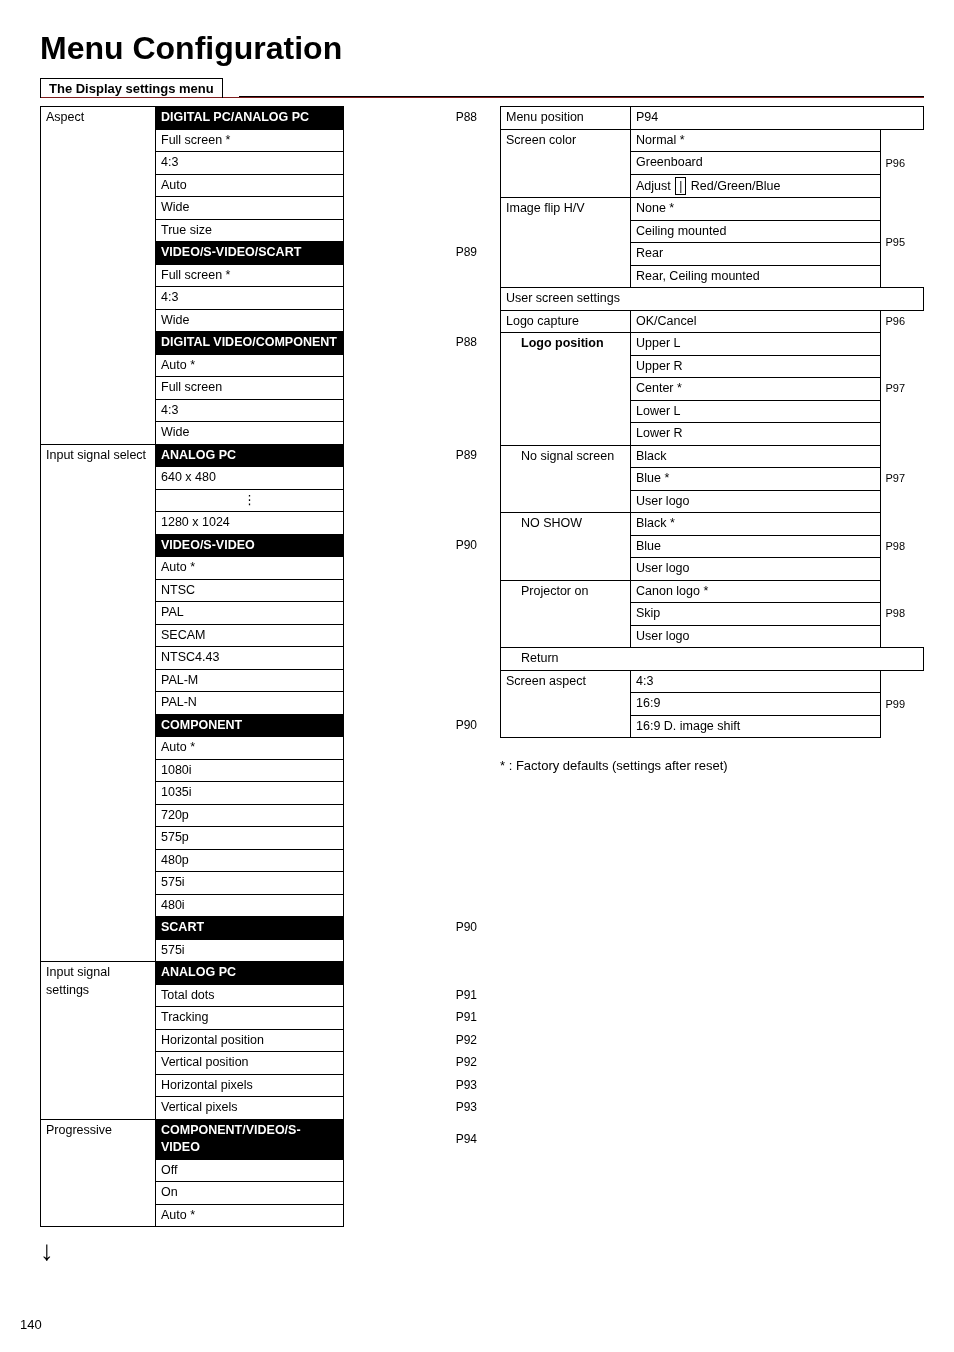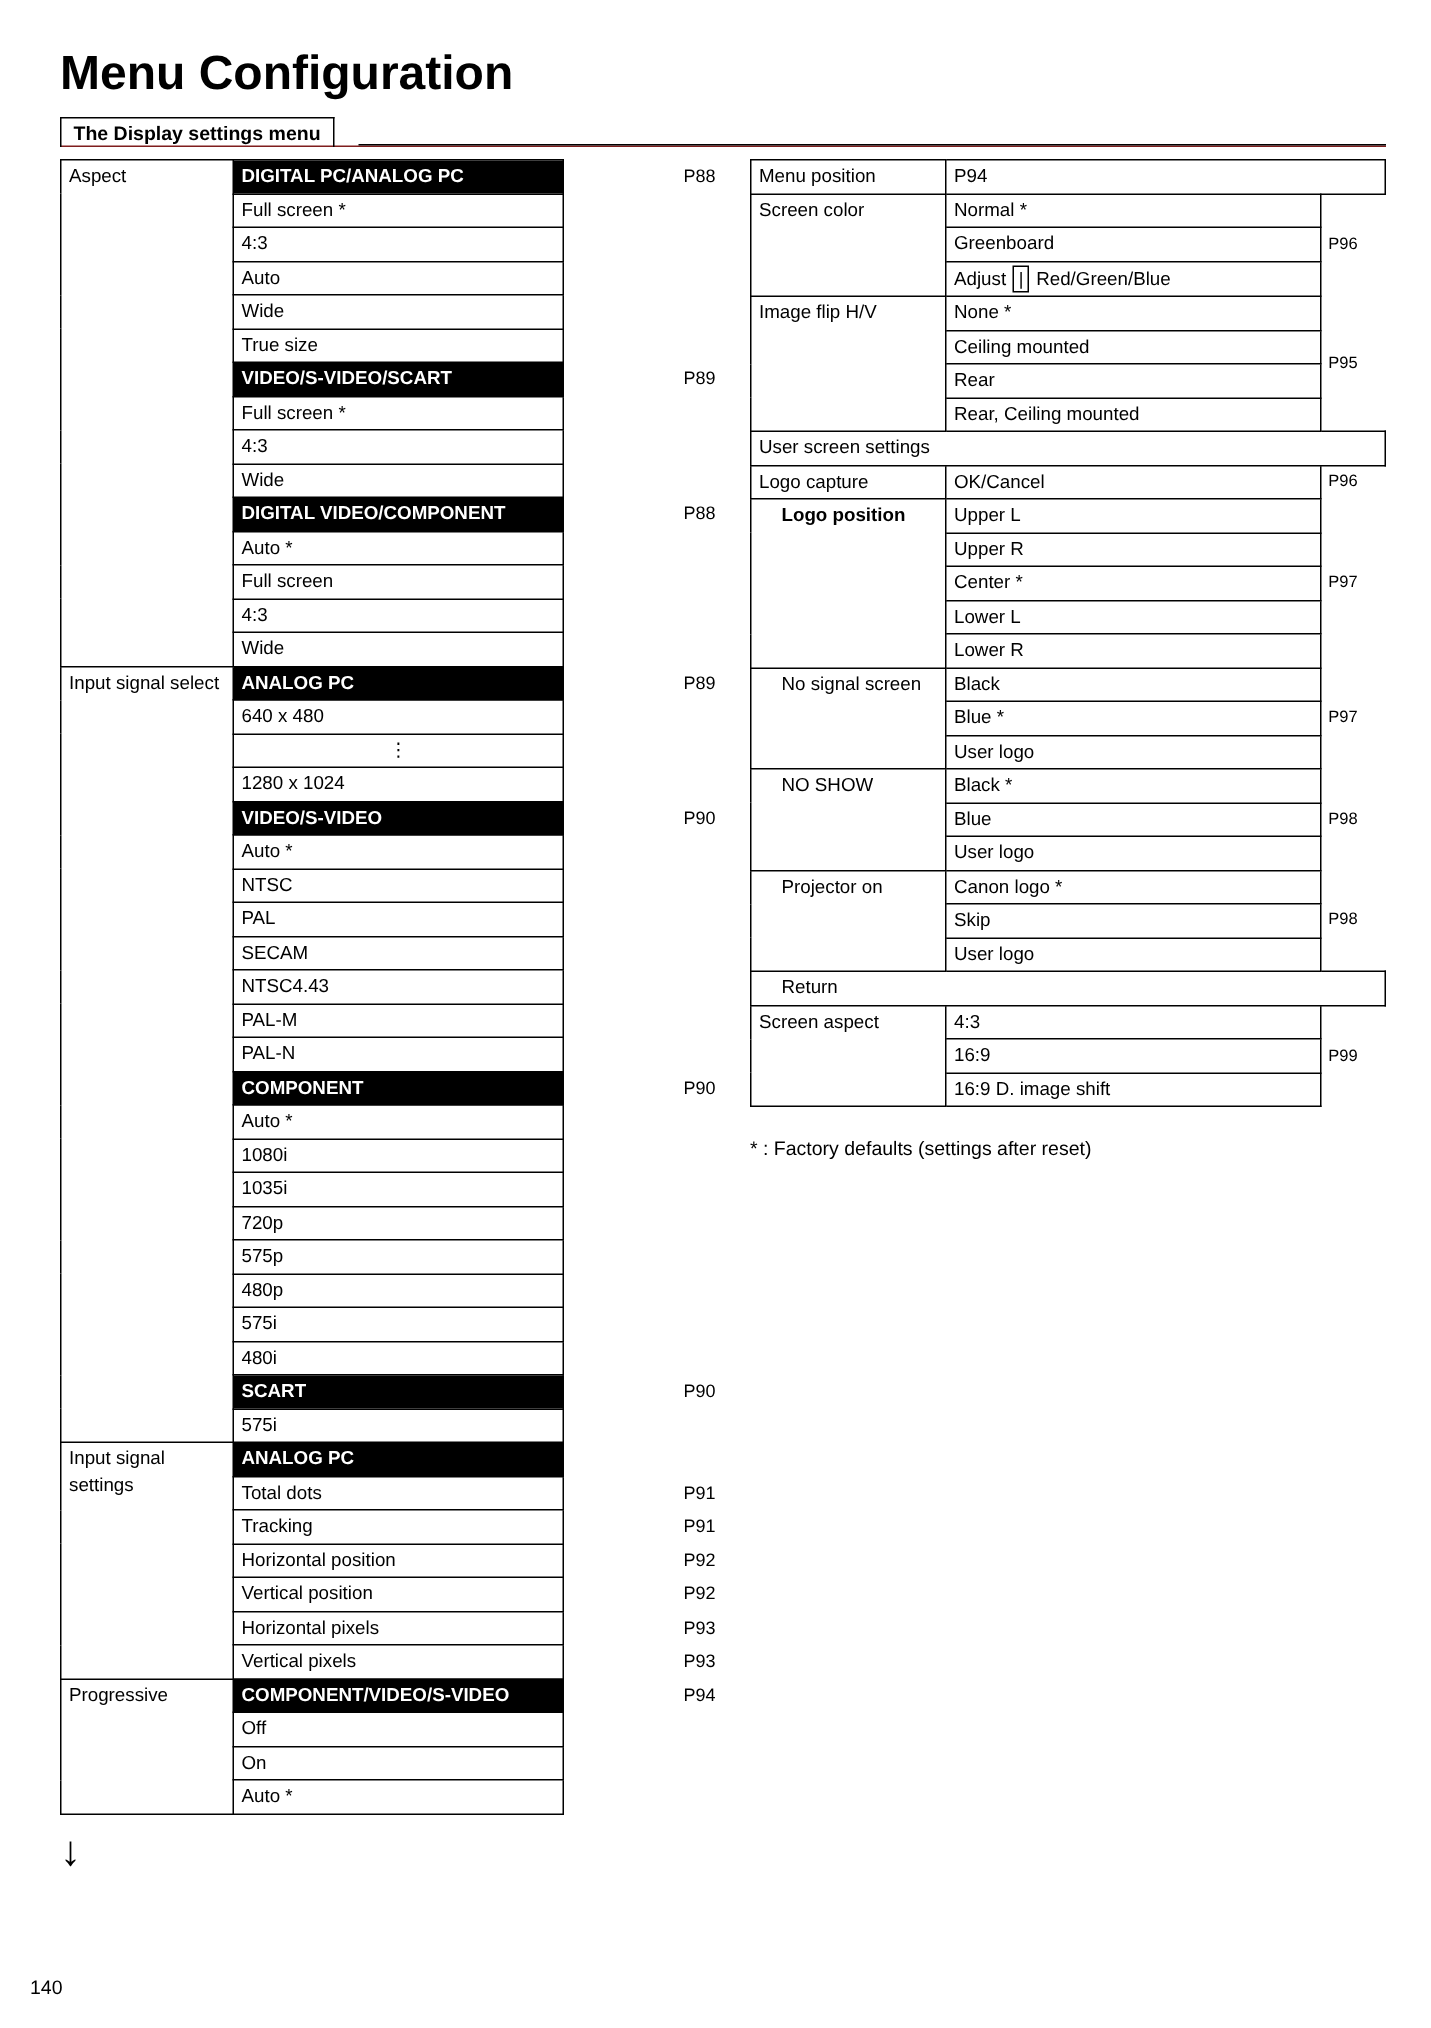--- a/index.html
+++ b/index.html
@@ -125,21 +125,21 @@
 </div>
 
 <div class="main-container">
 
   <div class="left-col">
     <table class="menu-table">
       <tbody>
 
         <tr>
           <td rowspan="15" style="border:1px solid #000; vertical-align:top; width:115px;">Aspect</td>
-          <td class="highlight" style="width:220px;">DIGITAL PC/ANALOG PC</td>
+          <td class="highlight" style="width:188px;">DIGITAL PC/ANALOG PC</td>
           <td class="page-num">P88</td>
         </tr>
         <tr>
             <td>Full screen *</td>
             <td class="page-num"></td>
           </tr>
         <tr>
             <td>4:3</td>
             <td class="page-num"></td>
           </tr>

